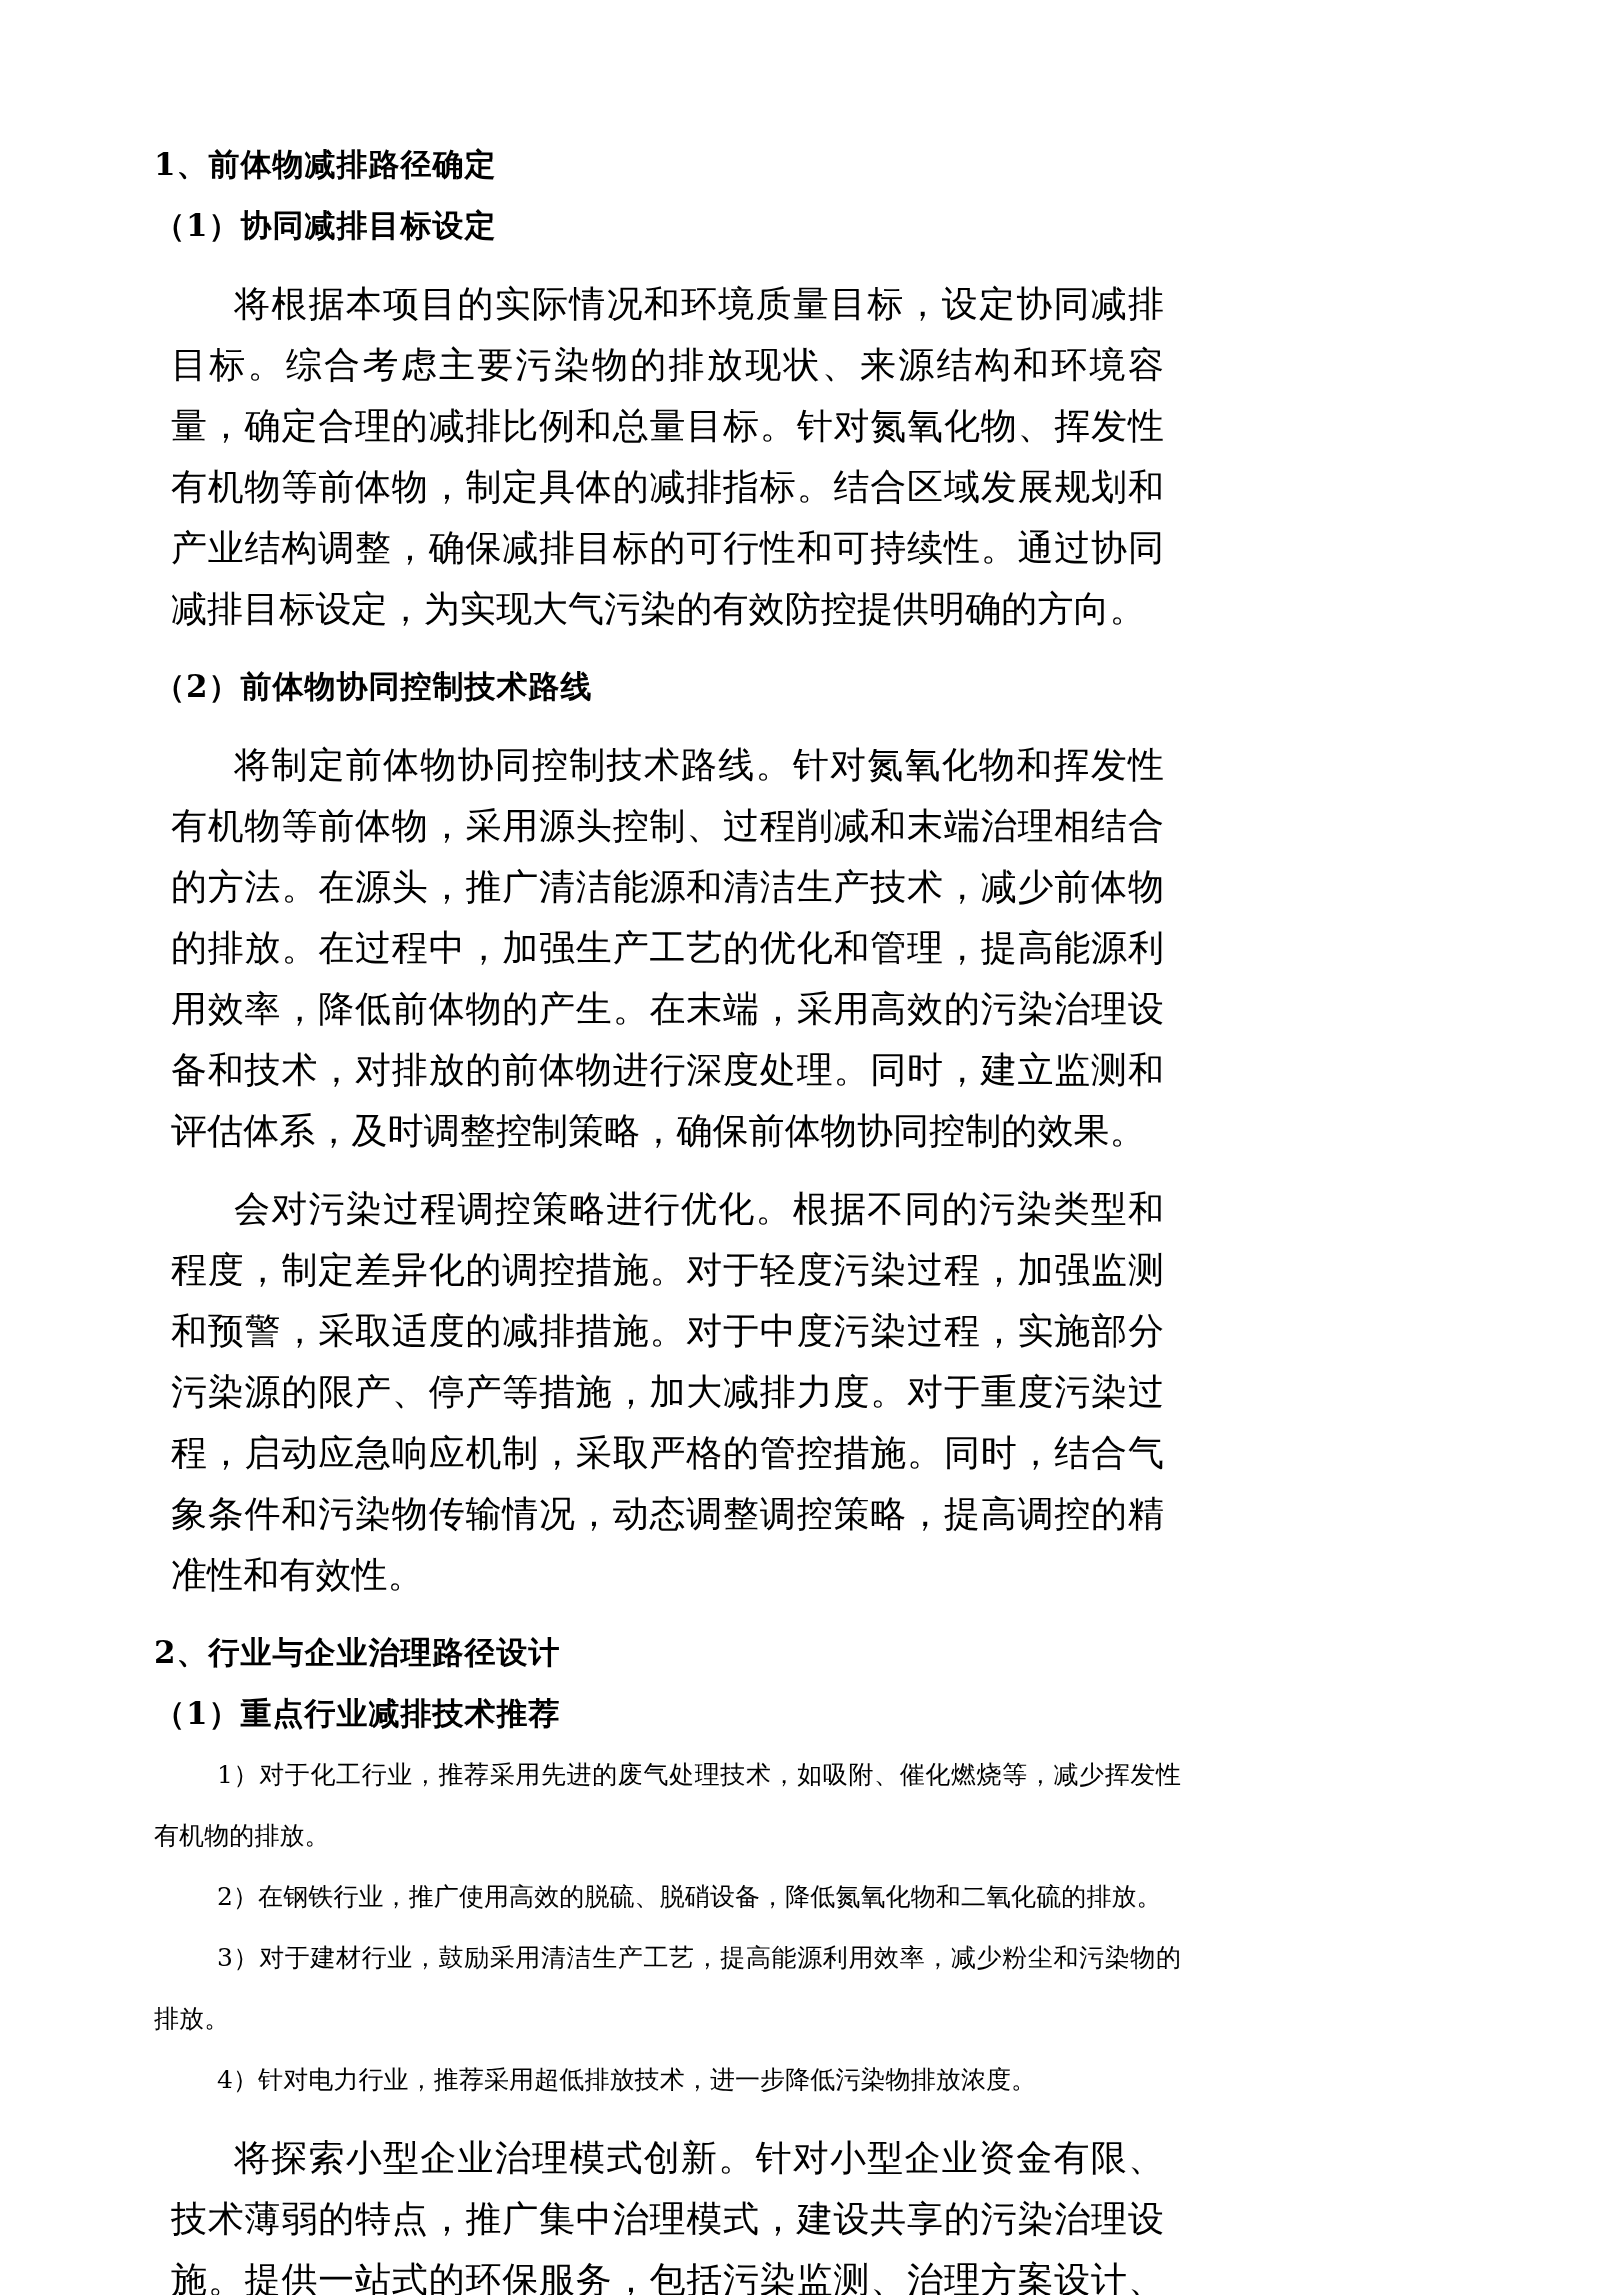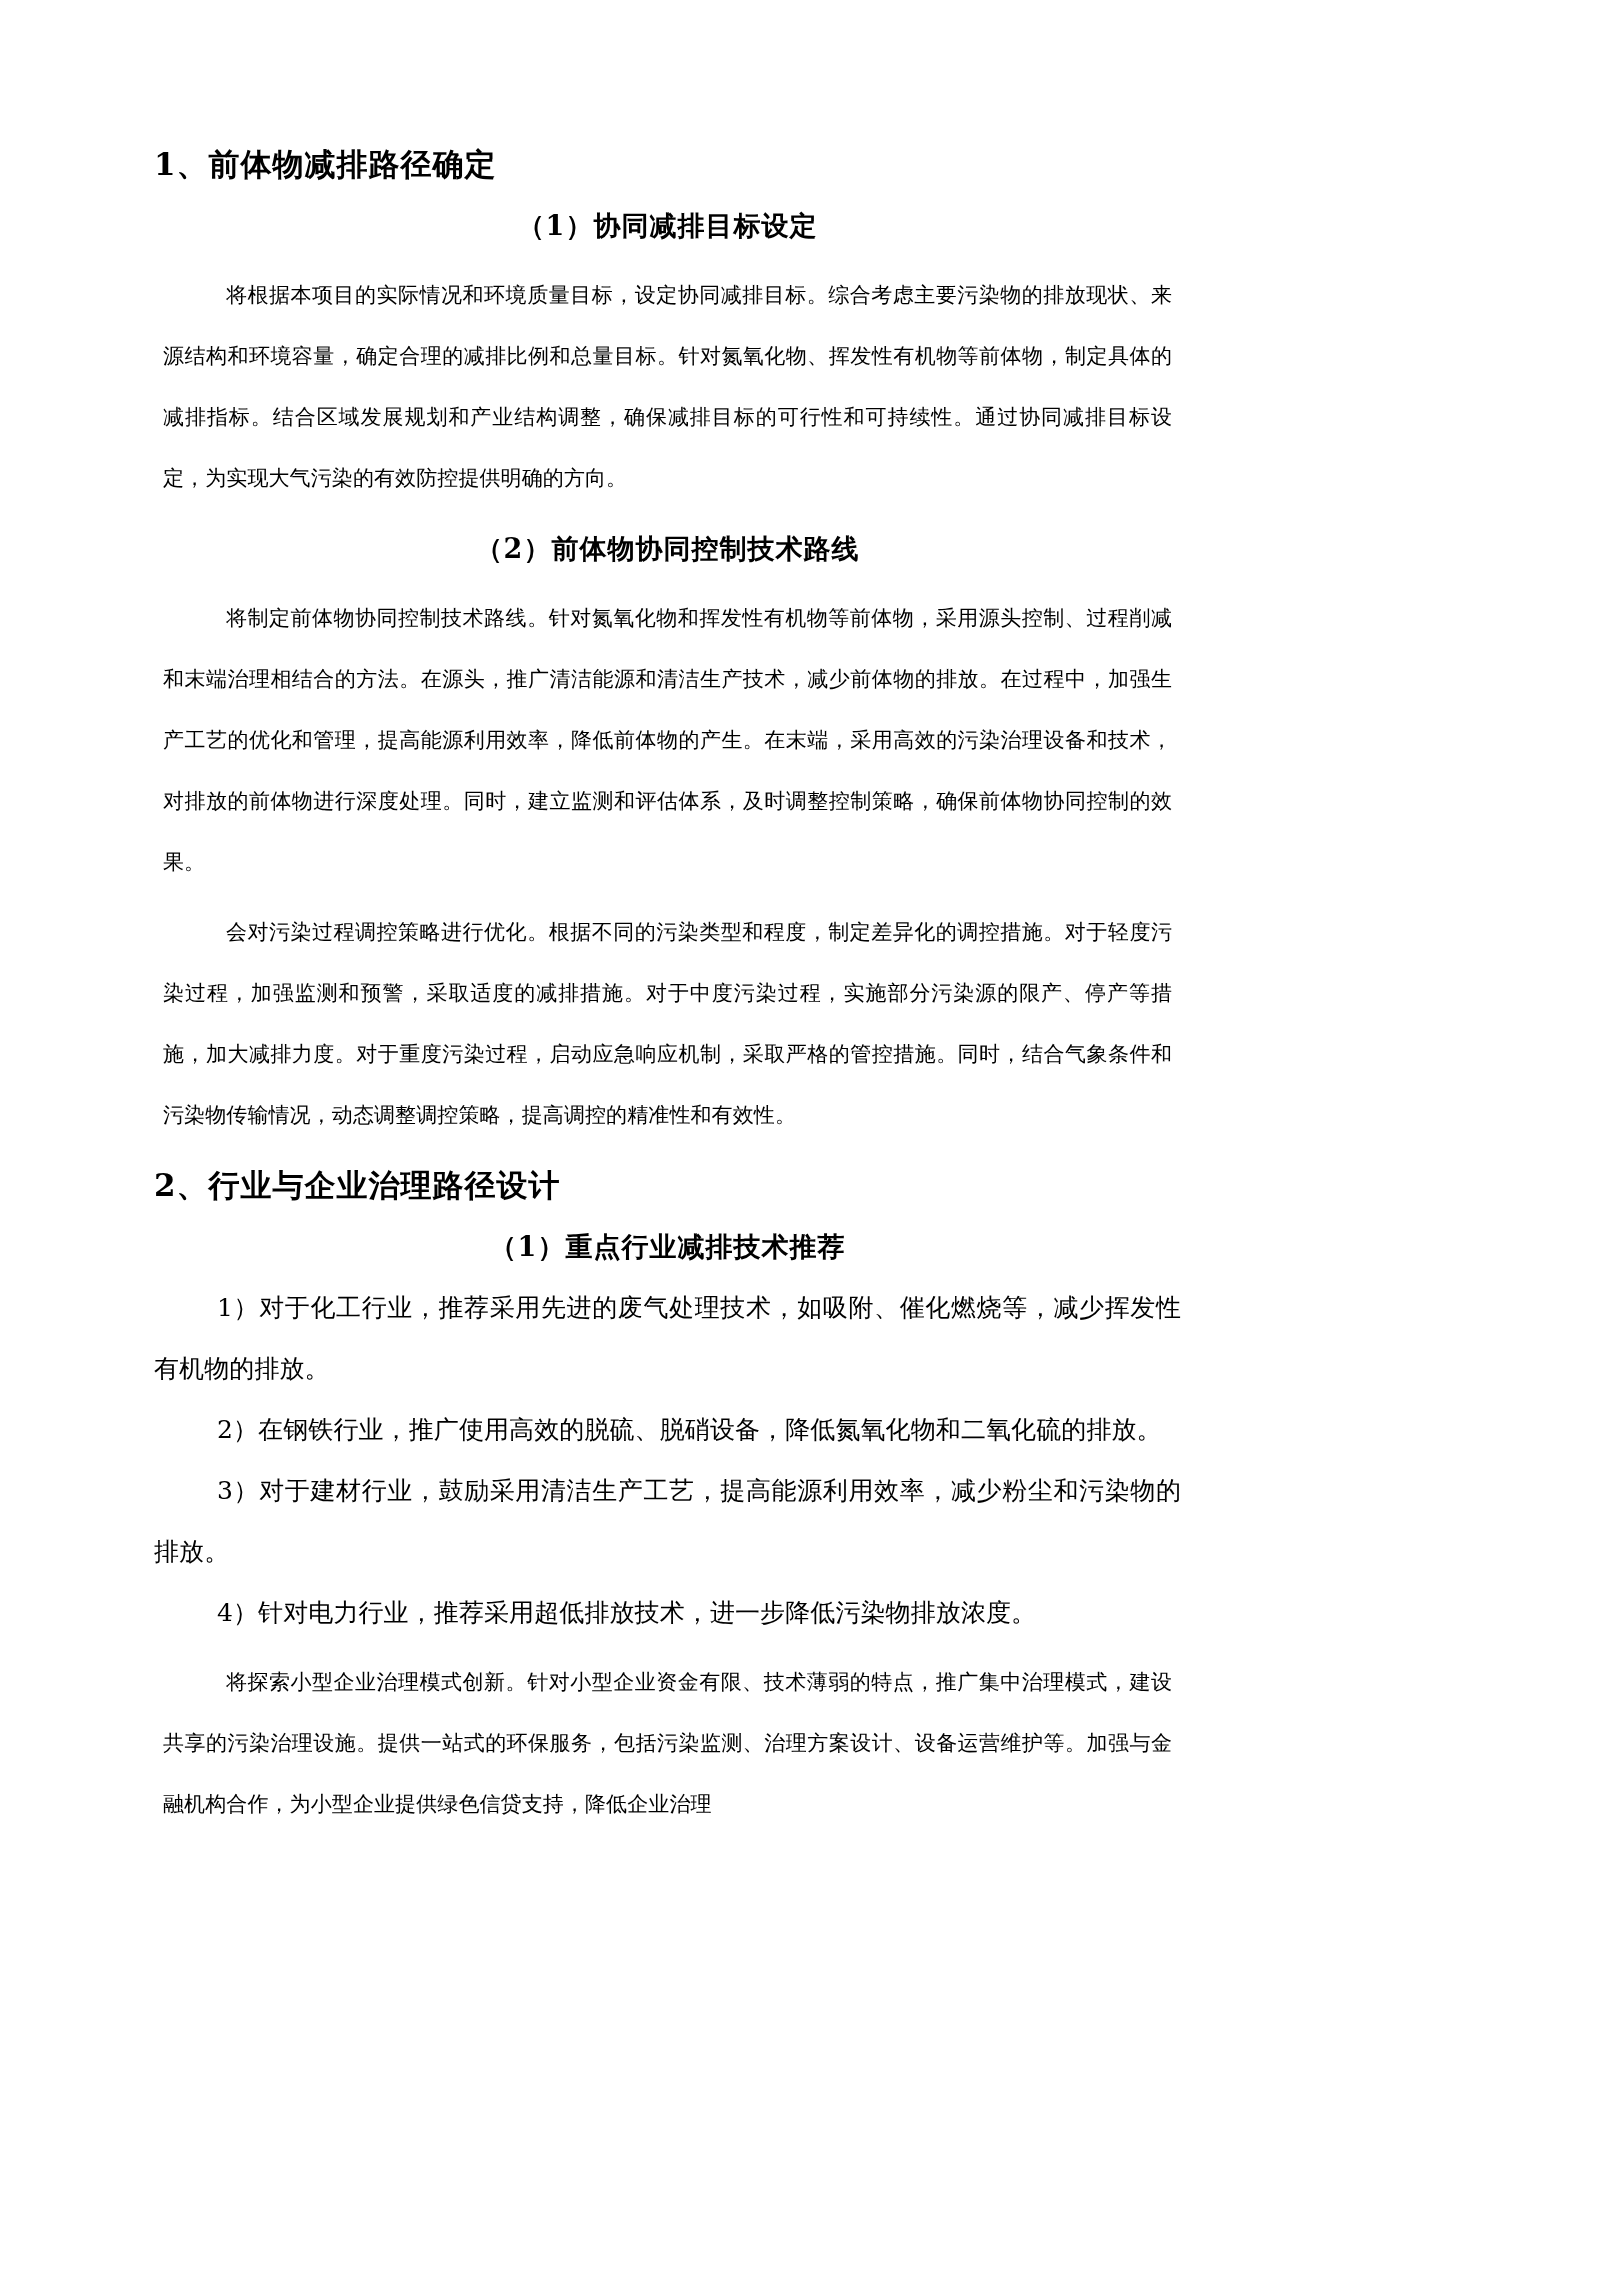--- a/index.html
+++ b/index.html
@@ -32,30 +32,30 @@
   .heading {
     font-weight: bold;
     font-size: 31px;
     line-height: 61px;
     margin: 0;
     text-align: left;
     letter-spacing: 1px;
   }
   .heading-sub {
     font-weight: bold;
-    font-size: 27px;
+    font-size: 31px;
     line-height: 61px;
     margin: 0;
-    text-align: center;
+    text-align: left;
     letter-spacing: 1px;
   }
   .para {
-    margin: 9px;
+    margin: 17px;
     text-indent: 63px;
-    font-size: 21px;
+    font-size: 36px;
     line-height: 61px;
     text-align: justify;
     text-justify: inter-ideograph;
   }
   .list-item {
     margin: 0;
     text-indent: 63px;
     font-size: 25px;
     line-height: 61px;
     text-align: justify;

